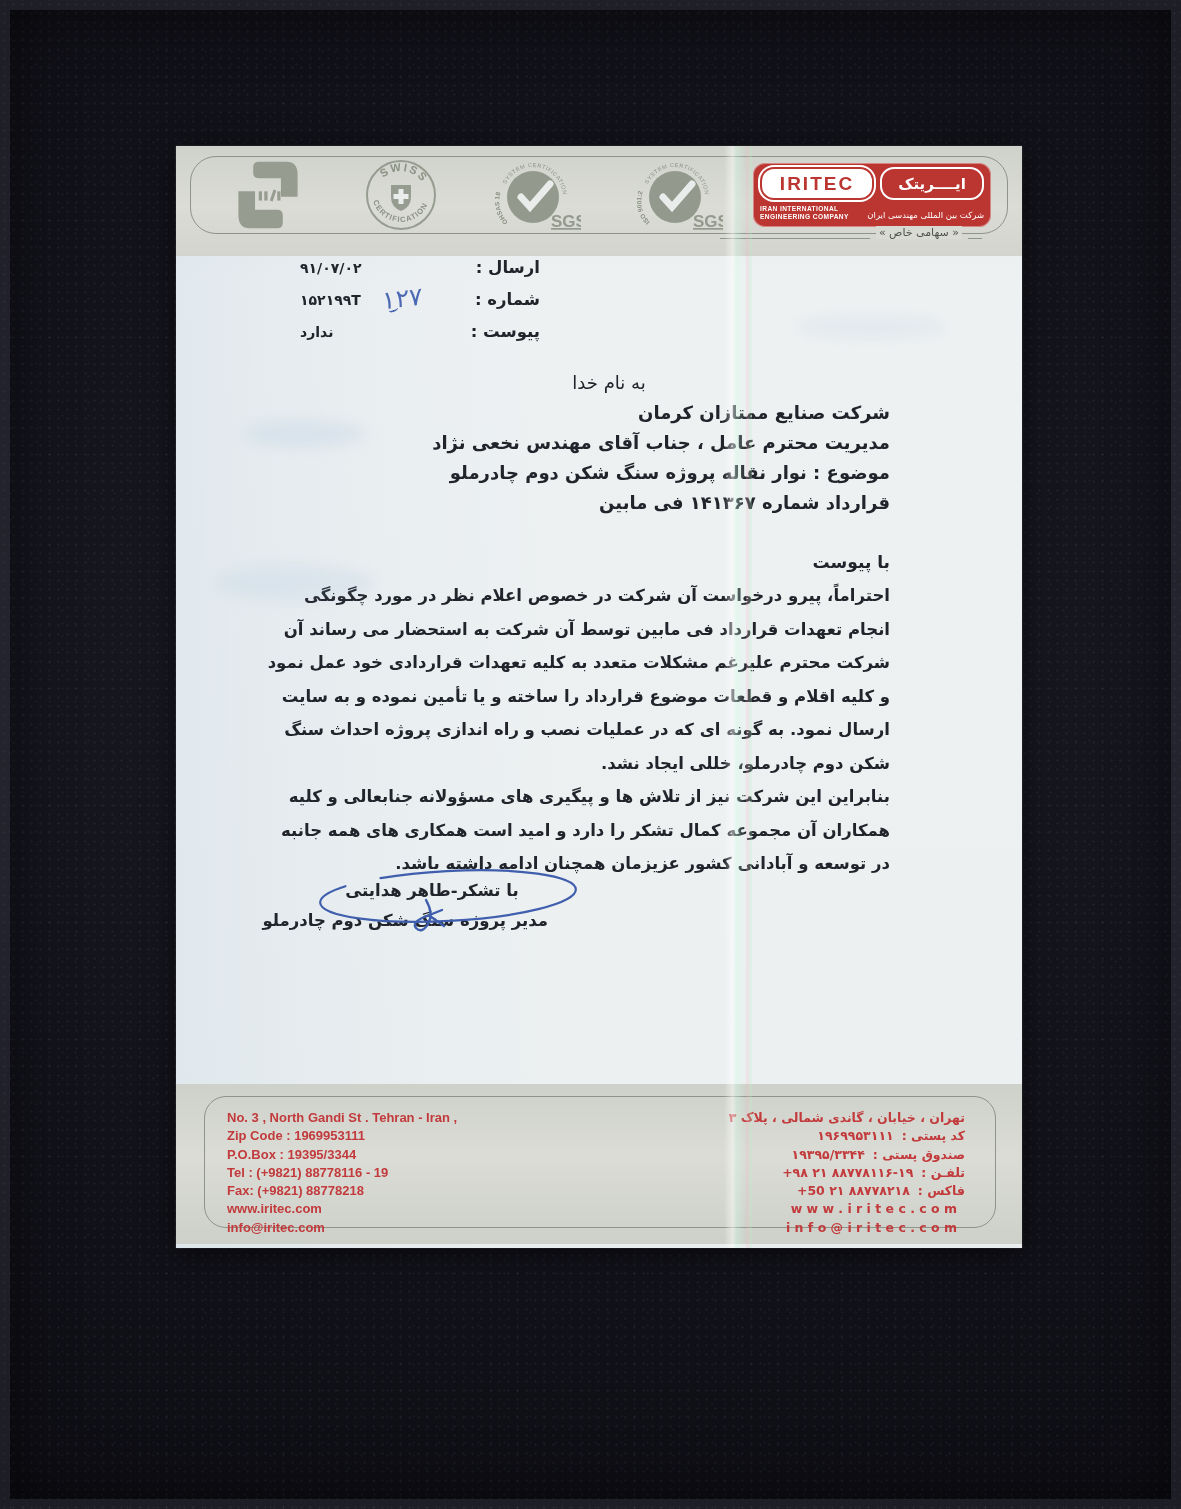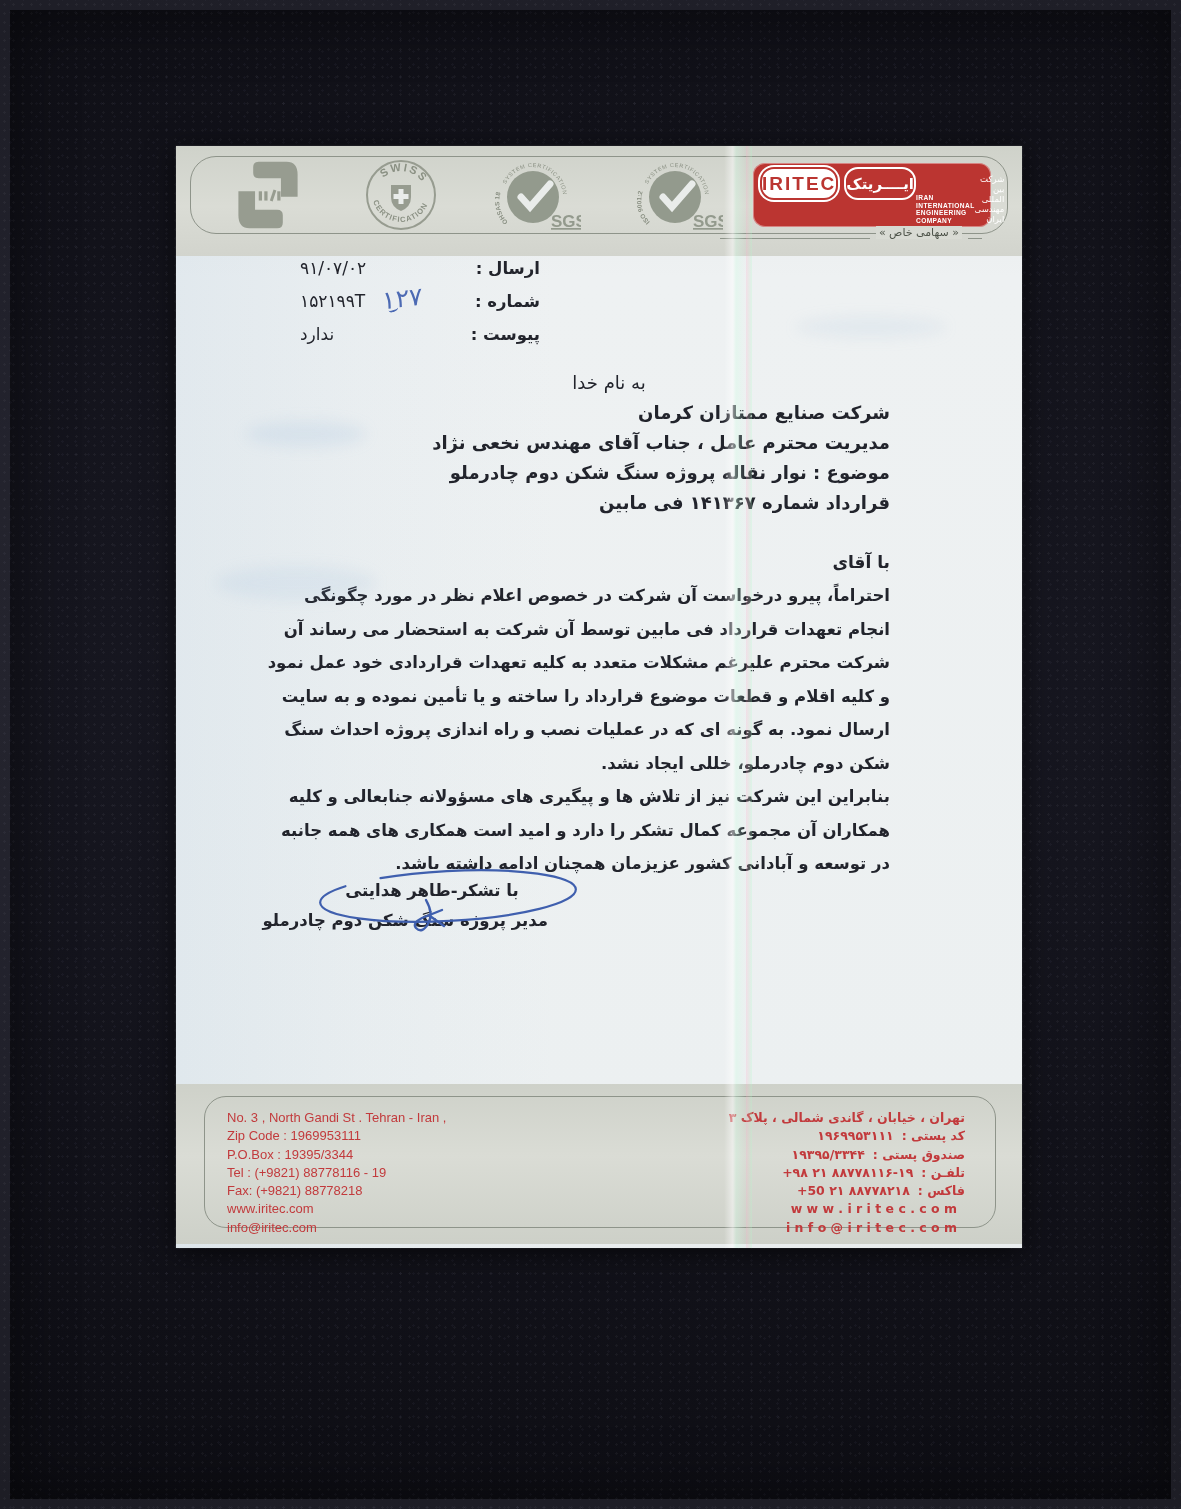--- a/index.html
+++ b/index.html
@@ -44,39 +44,39 @@
     background:linear-gradient(180deg,#cfd2ca 0%,#dadcd5 55%,#d2d4cd 100%);}
   .header-border{position:absolute;left:14px;right:14px;top:10px;height:78px;
     border:1.5px solid var(--rule);border-radius:26px;
     display:flex;align-items:center;}
   .badge{flex:0 0 auto}
   .isiri{margin-left:40px}
   .swiss{margin-left:58px}
   .sgs1{margin-left:56px}
   .sgs2{margin-left:56px}
   .iritec{margin-left:auto;margin-right:16px;width:238px;height:64px;background:var(--red);
-    border-radius:12px;padding:4px 7px 3px;display:flex;box-shadow:0 0 0 1px rgba(255,255,255,.4) inset}
+    border-radius:12px;padding:4px 7px 3px;display:flex;flex-direction:column;box-shadow:0 0 0 1px rgba(255,255,255,.4) inset}
   .iritec-row{display:flex;gap:6px;direction:ltr}
   .pill{border-radius:14px;height:33px;display:flex;align-items:center;justify-content:center}
   .pill-en{flex:1.1;background:#fff;color:var(--red);font-weight:700;font-size:19px;letter-spacing:2px;
     font-family:"Liberation Sans",sans-serif;border:2px solid var(--red);box-shadow:0 0 0 2px #fff}
   .pill-fa{flex:1;background:var(--red);color:#fff;border:2px solid #fff;font-weight:700;font-size:15px;direction:rtl}
   .iritec-sub{display:flex;justify-content:space-between;align-items:flex-end;margin-top:5px;color:#fff}
   .iritec-sub-en{font-family:"Liberation Sans",sans-serif;font-size:6.6px;font-weight:700;line-height:7.5px;letter-spacing:.4px}
   .iritec-sub-fa{font-size:8.5px;direction:rtl}
   .company-type{position:absolute;right:40px;top:80px;display:flex;align-items:flex-end;direction:rtl;
     color:#4c5248;font-size:11px;}
   .company-type::before{content:"";width:14px;border-top:1px solid var(--rule);margin-left:6px}
   .company-type::after{content:"";width:150px;border-top:1px solid var(--rule);margin-right:6px}
   .company-type span{background:linear-gradient(180deg,#d7d9d2,#d9dbd4);padding:0 3px}
   
   .meta{position:absolute;left:124px;top:112px;width:240px;direction:rtl;color:var(--ink)}
   .meta-row{display:flex;justify-content:space-between;align-items:baseline;margin-bottom:13px}
   .meta-label{font-weight:700;font-size:16.5px}
-  .meta-value{font-weight:400;font-size:17px;direction:ltr;unicode-bidi:isolate}
+  .meta-value{font-weight:700;font-size:14px;direction:ltr;unicode-bidi:isolate}
   .hand-number{position:absolute;left:206px;top:138px;color:var(--pen);font-size:25px;
     transform:rotate(-7deg) skewX(-6deg);font-weight:400;opacity:.92}
   .hand-number::after{content:"";position:absolute;left:6px;bottom:2px;width:10px;height:5px;
     border-bottom:2px solid var(--pen);border-radius:50%;transform:rotate(-12deg)}
   
   .letter{position:absolute;left:112px;top:222px;width:602px;direction:rtl;text-align:right;color:var(--ink)}
   .bismillah{text-align:center;font-weight:400;font-size:18px;line-height:30px;margin-left:40px}
   .head-line{font-weight:700;font-size:18px;line-height:30px;white-space:nowrap}
   .salutation{margin-top:27px;font-weight:700;font-size:17px;line-height:34px}
   .body-lines div{font-weight:700;font-size:16.5px;line-height:33.5px;white-space:nowrap}
@@ -85,21 +85,21 @@
   .sig-name{font-weight:700;font-size:16.5px;line-height:30px}
   .sig-title{font-weight:700;font-size:16.5px;line-height:30px;white-space:nowrap}
   .sig-ink{position:absolute;left:122px;top:718px;pointer-events:none}
   
   .footer-strip{position:absolute;left:0;top:938px;width:100%;height:160px;
     background:linear-gradient(180deg,#ced1c9 0%,#dadcd5 45%,#cdd0c8 100%);}
   .footer-border{position:absolute;left:28px;right:26px;top:12px;bottom:16px;
     border:1.5px solid var(--rule);border-radius:22px;
     display:flex;justify-content:space-between;padding:12px 30px 8px 22px}
   .footer-en{font-family:"Liberation Sans",sans-serif;color:var(--footer-red);
-    font-weight:400;font-size:13px;line-height:18.3px;white-space:nowrap}
+    font-weight:700;font-size:13px;line-height:18.3px;white-space:nowrap}
   .footer-fa{direction:rtl;color:var(--footer-red);text-align:right}
   .fa-row{display:flex;justify-content:flex-start;gap:8px;font-weight:700;font-size:12.5px;line-height:18.3px;white-space:nowrap}
   .fa-row .val{direction:ltr;unicode-bidi:isolate}
   
   svg text{font-family:"Liberation Sans",sans-serif}
 </style>
 </head>
 <body>
 
 <div class="stage">
@@ -189,21 +189,21 @@
       </div>
       </div>
     <div class="hand-number">۱۲۷</div>
 
     <div class="letter">
       <div class="bismillah">به نام خدا</div>
       <div class="head-line">شرکت صنایع ممتازان کرمان</div>
       <div class="head-line">مدیریت محترم عامل ، جناب آقای مهندس نخعی نژاد</div>
       <div class="head-line">موضوع : نوار نقاله پروژه سنگ شکن دوم چادرملو</div>
       <div class="head-line">قرارداد شماره ۱۴۱۳۶۷ فی مابین</div>
-      <div class="salutation">با آقای</div>
+      <div class="salutation">با پیوست</div>
       <div class="body-lines">
           <div>احتراماً، پیرو درخواست آن شرکت در خصوص اعلام نظر در مورد چگونگی</div>
           <div>انجام تعهدات قرارداد فی مابین توسط آن شرکت به استحضار می رساند آن</div>
           <div>شرکت محترم علیرغم مشکلات متعدد به کلیه تعهدات قراردادی خود عمل نمود</div>
           <div>و کلیه اقلام و قطعات موضوع قرارداد را ساخته و یا تأمین نموده و به سایت</div>
           <div>ارسال نمود. به گونه ای که در عملیات نصب و راه اندازی پروژه احداث سنگ</div>
           <div>شکن دوم چادرملو، خللی ایجاد نشد.</div>
           <div>بنابراین این شرکت نیز از تلاش ها و پیگیری های مسؤولانه جنابعالی و کلیه</div>
           <div>همکاران آن مجموعه کمال تشکر را دارد و امید است همکاری های همه جانبه</div>
           <div>در توسعه و آبادانی کشور عزیزمان همچنان ادامه داشته باشد.</div>

